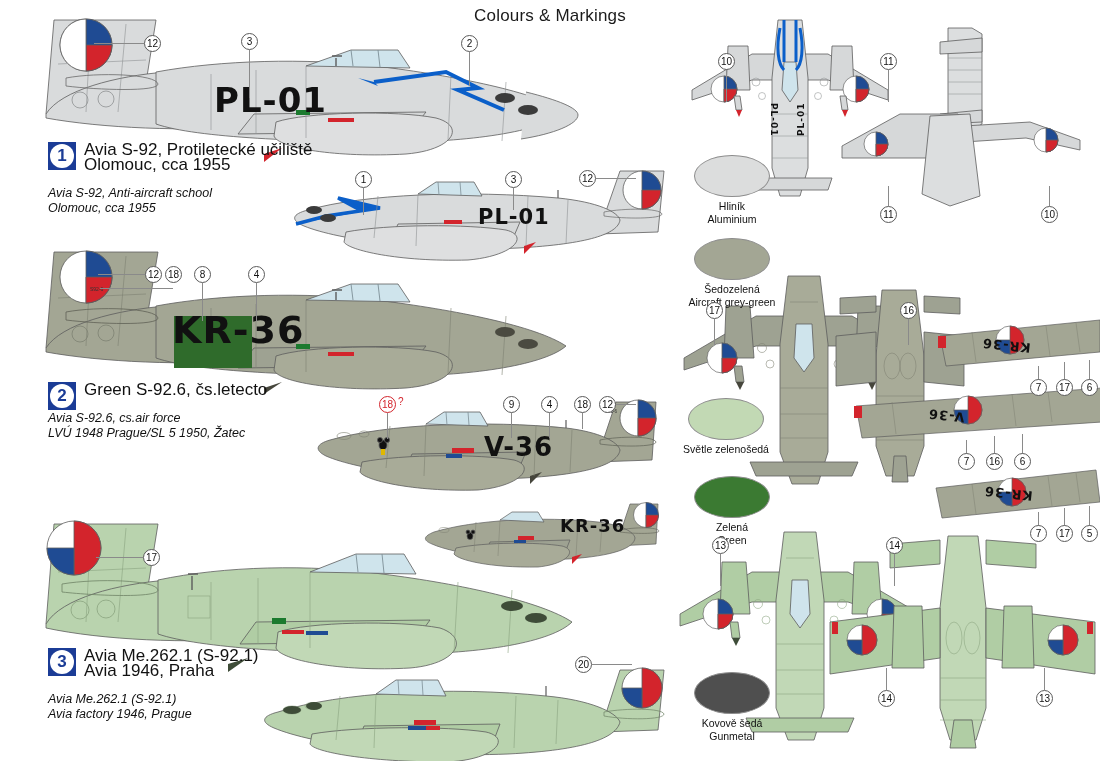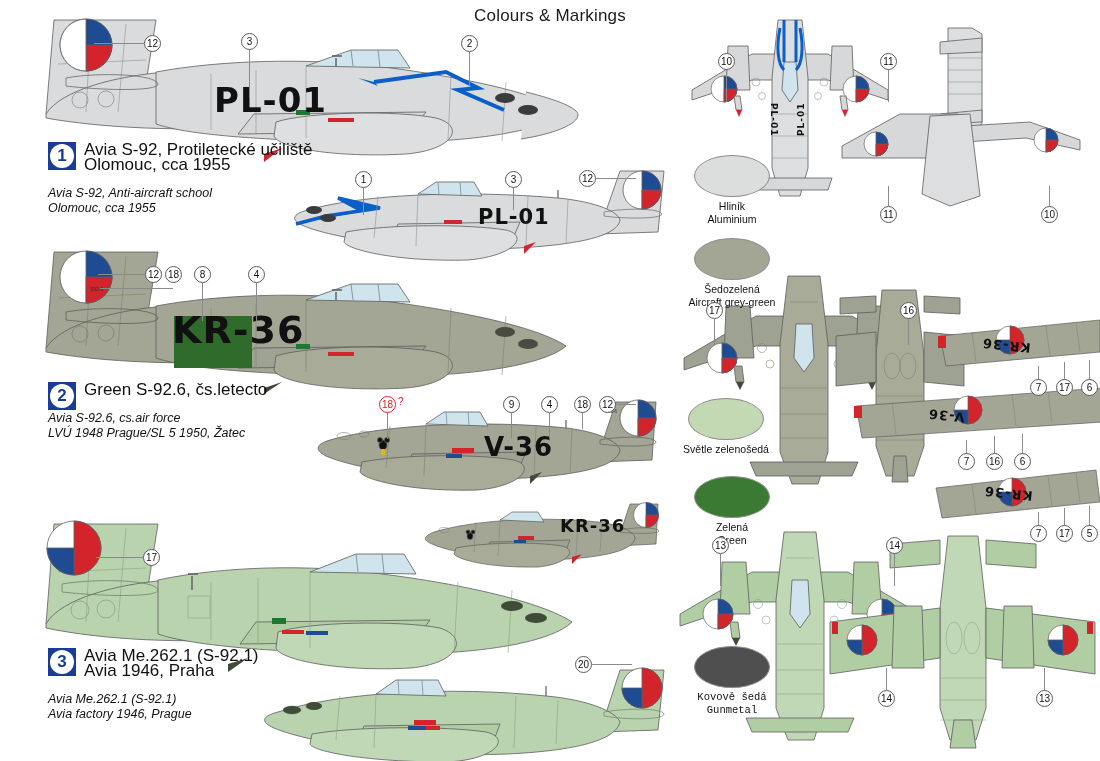--- a/index.html
+++ b/index.html
@@ -698,21 +698,21 @@
     <div class="sw-cz">Světle zelenošedá</div>
     <div class="sw-en"></div>
   </div>
 
   <div class="swatch-group" style="left:672px;top:476px;">
     <div class="swatch" style="background:#3b7a32;"></div>
     <div class="sw-cz">Zelená</div>
     <div class="sw-en">Green</div>
   </div>
 
-  <div class="swatch-group" style="left:672px;top:646px;font-family:Liberation Mono, monospace;">
+  <div class="swatch-group" style="left:672px;top:672px;">
     <div class="swatch" style="background:#4f4f4f;"></div>
     <div class="sw-cz">Kovově šedá</div>
     <div class="sw-en">Gunmetal</div>
   </div>
 
   <div id="callout-layer">
       <div class="lead h" style="left: 94px; top: 43px; width: 50px;"></div>
       <div class="callout" style="left: 144px; top: 35px;">12</div>
       <div class="lead v" style="left: 249px; top: 50px; height: 48px;"></div>
       <div class="callout" style="left: 241px; top: 33px;">3</div>

